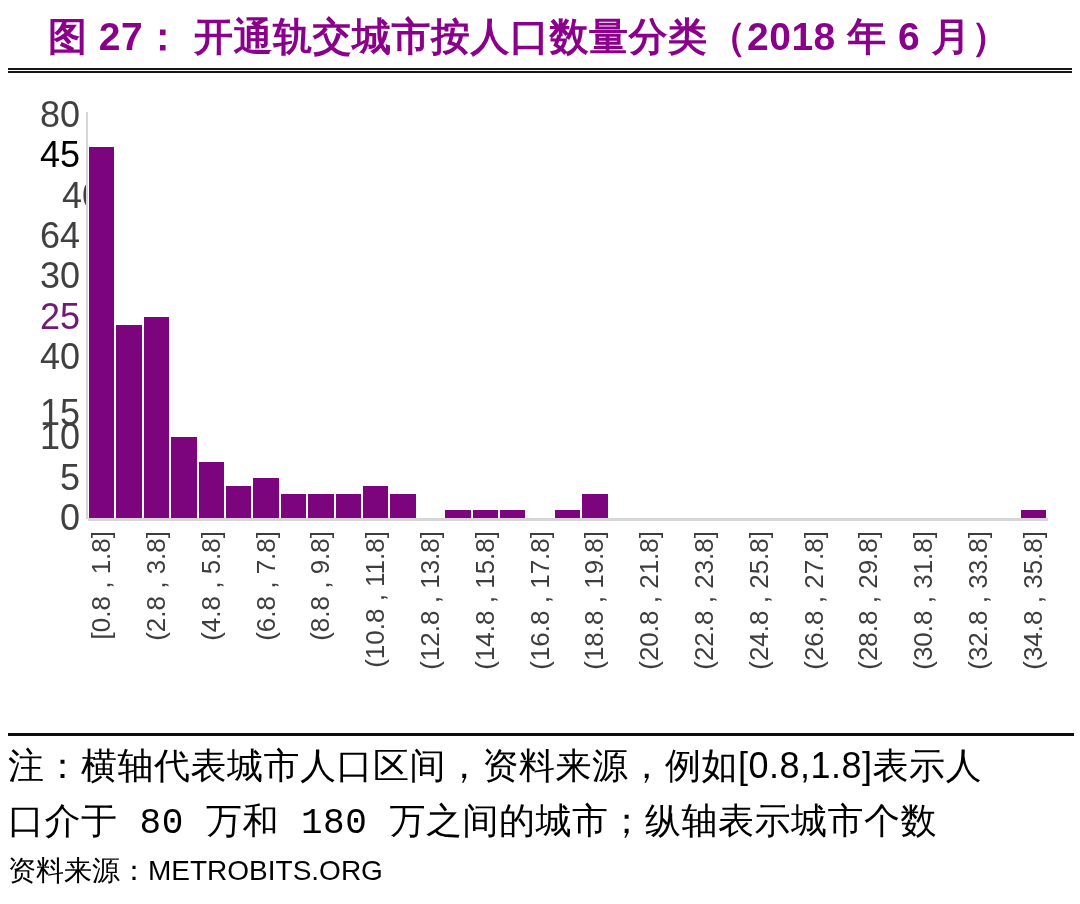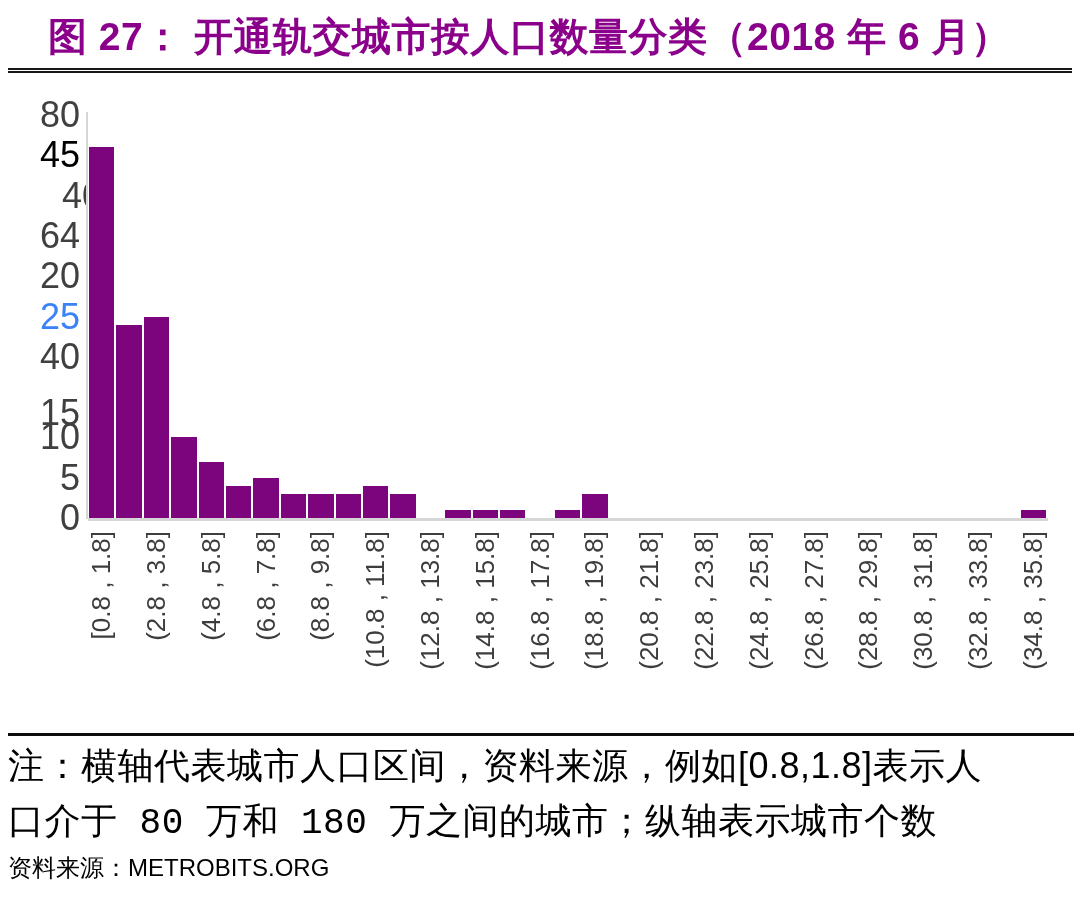--- a/index.html
+++ b/index.html
@@ -29,37 +29,37 @@
   }
   .x-tick {
     position:absolute; top:531px; font-size:26px; line-height:27px; color:#3d3d3d;
     white-space:nowrap; transform-origin:0 0;
     transform: rotate(-90deg) translateX(-100%);
   }
   .note-rule { position:absolute; left:8px; top:733px; width:1066px; height:3px; background:#0d0d0d; }
   .note-line { position:absolute; left:8px; font-size:36px; color:#000000; white-space:nowrap; letter-spacing:0.5px; }
   .note-line-1 { top:742px; }
   .note-line-2 { top:797px;font-family:Liberation Mono, monospace; }
-  .fig-source { position:absolute; left:8px; top:852px; font-size:24px; color:#000000; white-space:nowrap; }
+  .fig-source { position:absolute; left:8px; top:852px; font-size:28px; color:#000000; white-space:nowrap; }
 </style>
 </head>
 <body>
 
 <div class="fig-title" style="color: rgb(139, 0, 139); margin-left: 40px;">图 27：  开通轨交城市按人口数量分类（2018 年 6 月）</div>
 <div class="title-rule"></div>
 
 <div class="chart">
   <div id="y-labels">
       <div class="y-tick" style="top: 418px; color: rgb(64, 64, 64);">0</div>
       <div class="y-tick" style="top: 377.7px; color: rgb(64, 64, 64);">5</div>
       <div class="y-tick" style="top: 337.4px; color: rgb(64, 64, 64);">10</div>
       <div class="y-tick" style="top: 313px; color: rgb(64, 64, 64);">15</div>
       <div class="y-tick" style="top: 256.8px; color: rgb(64, 64, 64);">40</div>
-      <div class="y-tick" style="top: 216.5px; color: #3b82f6;">25</div>
-      <div class="y-tick" style="top: 176.2px; color: rgb(64, 64, 64);">20</div>
+      <div class="y-tick" style="top: 216.5px; color: #701a75;">25</div>
+      <div class="y-tick" style="top: 176.2px; color: rgb(64, 64, 64);">30</div>
       <div class="y-tick" style="top: 135.9px; color: rgb(64, 64, 64);">64</div>
       <div class="y-tick" style="top: 95.6px; color: rgb(64, 64, 64); padding-left: 22px;">40</div>
       <div class="y-tick" style="top: 55.3px; color: #000000;">45</div>
       <div class="y-tick" style="top: 15px; color: rgb(64, 64, 64);">80</div>
     </div>
   <div class="y-axis-line" style="top: 32px; background: rgb(214, 214, 214);"></div>
   <div class="x-axis-line" style="top: 438px; background: rgb(214, 214, 214);"></div>
   <div id="plot">
       <div class="bar" style="left: 88px; top: 67.24px; width: 27.4px; height: 370.76px; background: rgb(124, 5, 126);"></div>
       <div class="bar" style="left: 115.4px; top: 244.56px; width: 27.4px; height: 193.44px; background: rgb(124, 5, 126);"></div>

